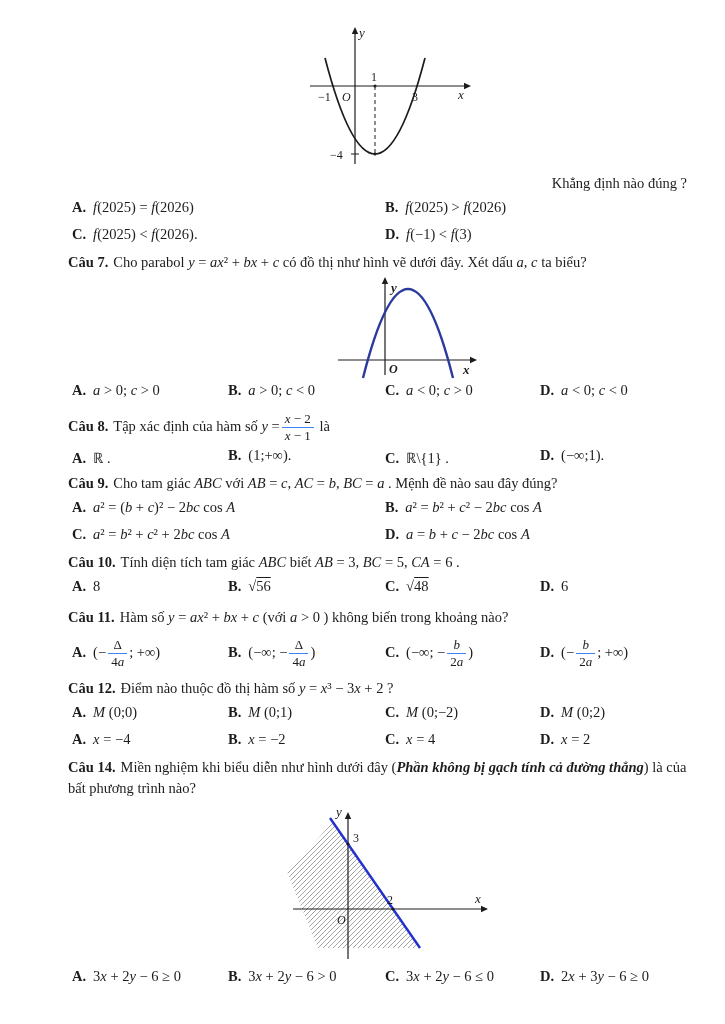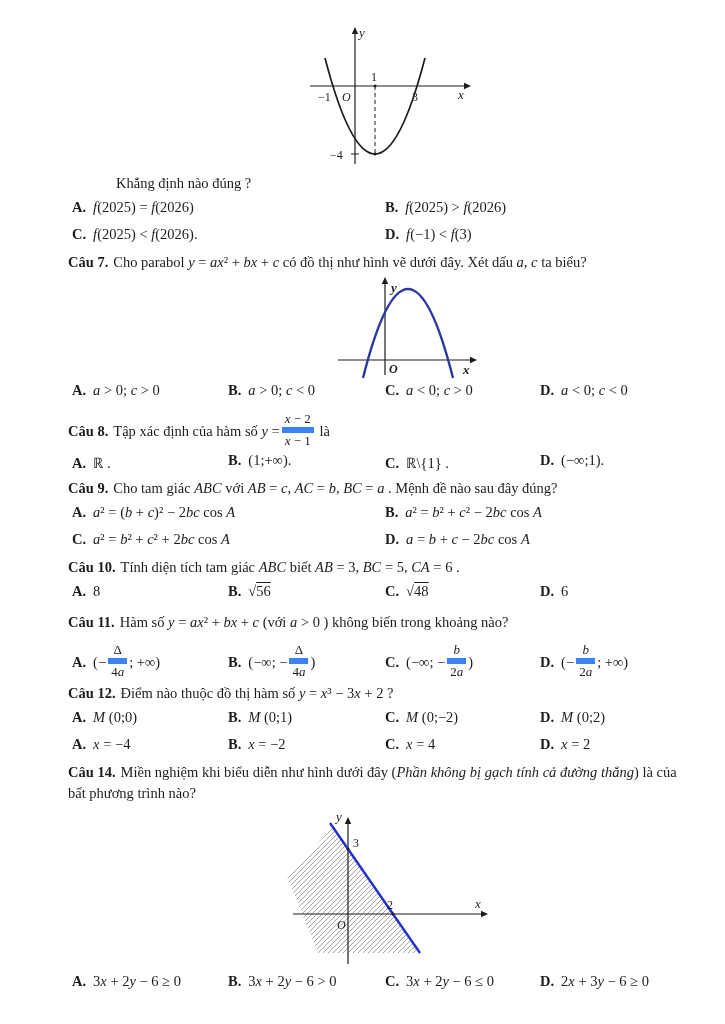--- a/index.html
+++ b/index.html
@@ -3,32 +3,32 @@
 <meta charset="utf-8">
 <style>
   html,body{margin:0;padding:0;}
   body{
     width:725px;height:1024px;background:#ffffff;overflow:hidden;
     font-family:"Liberation Serif", serif;color:#1c1c1c;font-size:14.5px;
   }
   .page{position:relative;width:725px;height:1024px;padding-top:24px;box-sizing:border-box;}
   .graph-wrap{line-height:0;}
   .stem{margin:2px 38px 2px 68px;line-height:21px;}
-  .stem-indent{margin-left:116px;}
+  .stem-indent{margin-left:88px;text-align:right;}
   .qlabel{font-weight:bold;margin-right:5px;}
-  .bi{font-weight:normal;font-style:italic;}
+  .bi{font-weight:bold;font-style:italic;}
   .optrow{position:relative;height:27px;}
   .optrow.tall{height:46px;}
   .optrow.sq{height:30px;}
   .opt{position:absolute;top:3px;white-space:nowrap;}
   .p1{left:72px}.p2{left:228px}.p3{left:385px}.p4{left:540px}
   .olabel{font-weight:bold;margin-right:7px;}
   .math i{font-style:italic;}
   .frac{display:inline-block;vertical-align:-9px;text-align:center;line-height:1.05;font-size:13px;margin:0 2px;}
-  .frac .num{display:block;border-bottom:6px solid #3b82f6;padding:0 3px 1px;}
+  .frac .num{display:block;border-bottom:1px solid #3b82f6;padding:0 3px 1px;}
   .frac .den{display:block;padding:1px 3px 0;}
   .sqrt .rad{text-decoration:overline;}
   svg text{font-family:"Liberation Serif", serif;fill:#1c1c1c;}
   svg .it{font-style:italic;}
 </style>
 </head>
 <body>
 
 <div class="page">
 

